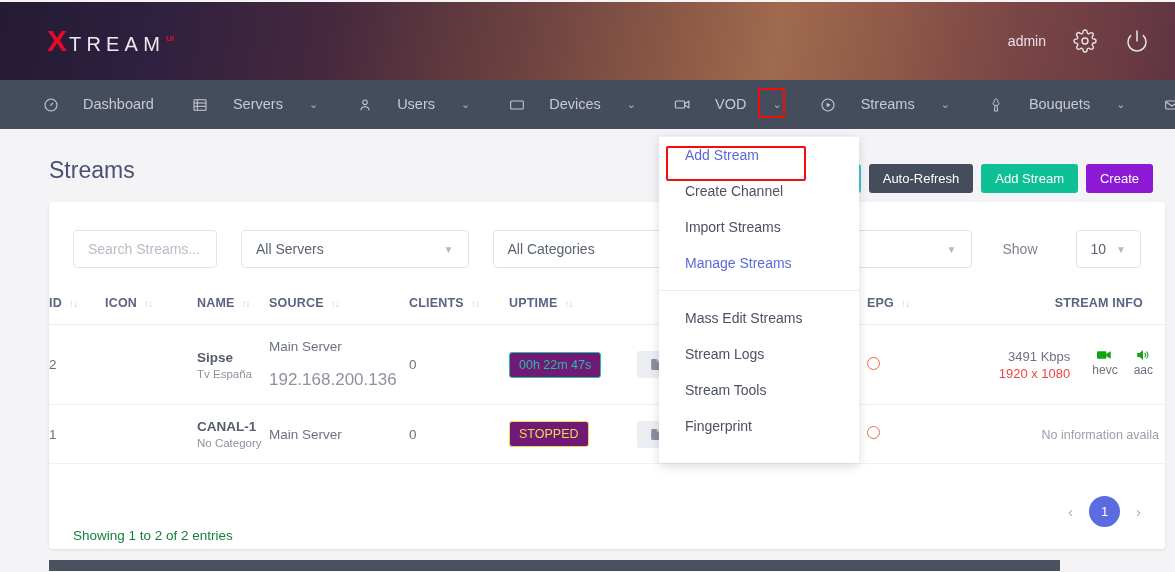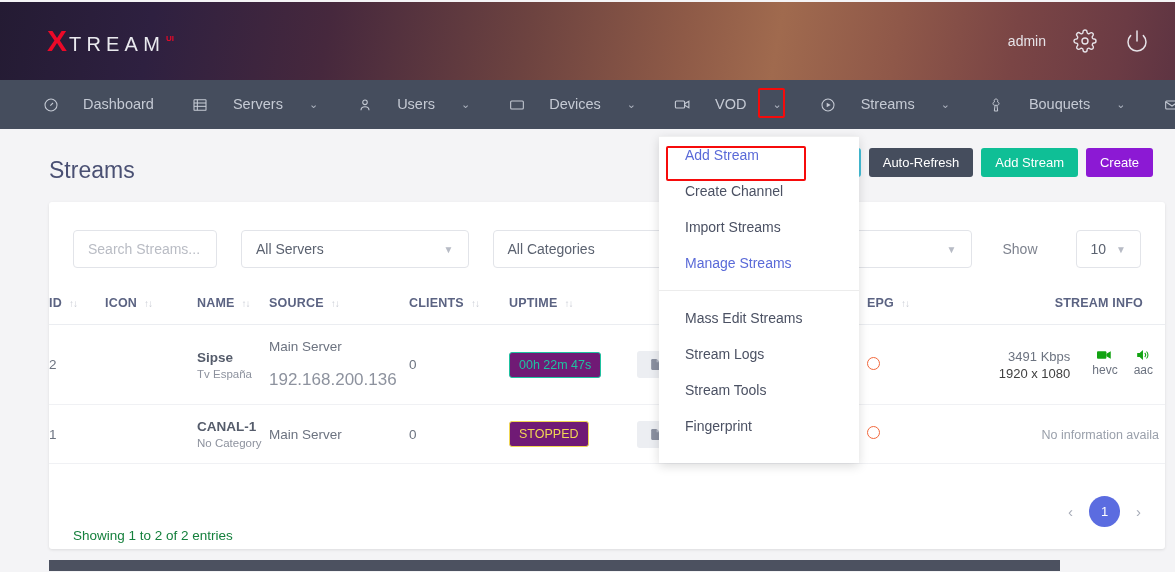--- a/index.html
+++ b/index.html
@@ -51,21 +51,21 @@
   .caret-highlight {
     position: absolute; left: 758px; top: 88px; width: 27px; height: 30px;
     border: 2.5px solid #f60b0b; border-radius: 2px; pointer-events: none; z-index: 40;
   }
 
   
   .page-title {
     position: absolute; left: 49px; top: 157px;
     font-size: 23px; color: #4a5073; font-weight: 400;
   }
-  .btnrow { position: absolute; right: 22px; top: 148px; display: flex; align-items: flex-end; gap: 8px; }
+  .btnrow { position: absolute; right: 22px; top: 164px; display: flex; align-items: flex-end; gap: 8px; }
   .btn {
     height: 29px; border-radius: 3px; border: none; color: #fff;
     font-size: 13px; font-family: "Liberation Sans", sans-serif; cursor: pointer;
     display: flex; align-items: center; justify-content: center; padding: 0 14px;
   }
   .btn.yellow { background: #e8d45a; width: 34px; padding: 0; }
   .btn.cyan { background: #45bfd8; width: 46px; padding: 0; font-size: 12px; }
   .btn.dark { background: #454d5d; }
   .btn.teal { background: #0fbf96; }
   .btn.purple { background: #8c19d4; }
@@ -108,21 +108,21 @@
     display: inline-block; border-radius: 3px; padding: 5px 9px; font-size: 12.5px;
     background: #701a75; white-space: nowrap;
   }
   .badge.teal { border: 1px solid #1ec2a0; color: #1ec2a0; }
   .badge.yellow { border: 1px solid #f0d754; color: #f0d754; }
   .pill { display: inline-flex; align-items: center; background: #eceef2; border-radius: 3px; height: 27px; padding: 0 9px; gap: 6px; }
   .pill.sm { width: 36px; justify-content: center; padding: 0; }
   .circ { width: 13px; height: 13px; border: 1.6px solid #f2683c; border-radius: 50%; display: inline-block; }
   .si { text-align: right; margin-left: 22px; }
   .si .l1 { font-size: 13px; color: #6c7380; }
-  .si .l2 { font-size: 13px; color: #404040; margin-top: 2px; }
+  .si .l2 { font-size: 13px; color: #ef4444; margin-top: 2px; }
   .codecs { display: flex; gap: 16px; align-items: flex-start; }
   .codec { text-align: center; font-size: 12px; color: #6c7380; }
   .codec .g { color: #12a312; font-size: 13px; line-height: 1; }
   .noinfo { font-size: 12.5px; color: #9aa0ab; white-space: nowrap; }
 
   .footer { display: flex; align-items: center; padding: 16px 24px 0 24px; }
   .showing { font-size: 13.5px; color: #15803d; margin-top: 48px; }
   .pager { margin-left: auto; display: flex; align-items: center; gap: 16px; }
   .parrow { color: #a7acb8; font-size: 15px; cursor: pointer; }
   .pnum {

